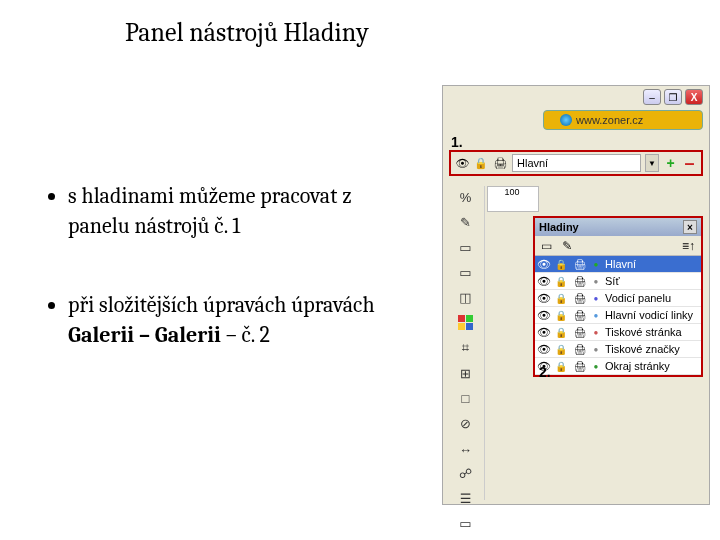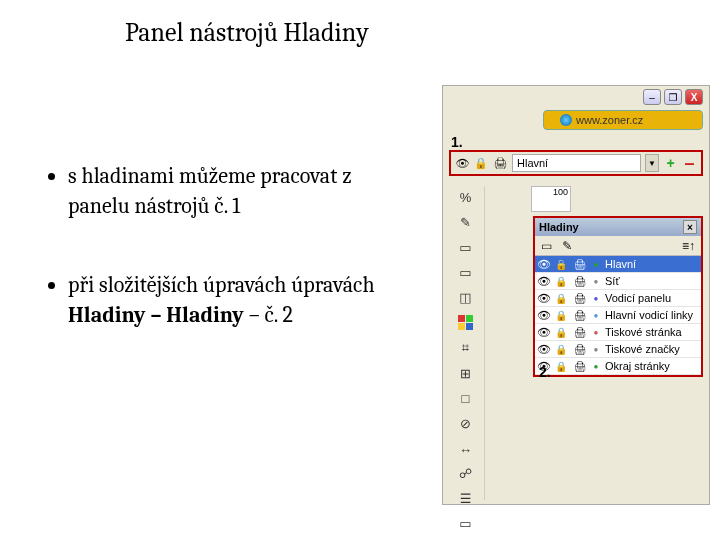--- a/index.html
+++ b/index.html
@@ -21,21 +21,21 @@
     color: #000;
   }
   .bullets {
     position: absolute;
     top: 140px;
     left: 28px;
     width: 390px;
     font-size: 22px;
     color: #000;
   }
-  .bullets li { margin-bottom: 50px; line-height: 1.35; }
+  .bullets li { margin-bottom: 50px; line-height: 1.35; margin-top: 20px; }
 
   
   .shot {
     position: absolute;
     top: 85px;
     right: 10px;
     width: 268px;
     height: 420px;
     background: #ece9d8;
     border: 1px solid #aaa;
@@ -102,22 +102,22 @@
     width:20px; height:16px;
     display:flex; align-items:center; justify-content:center;
     font-size:13px; color:#333;
   }
   .swatch { display:grid; grid-template-columns:repeat(2,7px); grid-template-rows:repeat(2,7px); gap:1px; }
   .swatch span:nth-child(1){background:#d33;} .swatch span:nth-child(2){background:#3c3;}
   .swatch span:nth-child(3){background:#fc3;} .swatch span:nth-child(4){background:#36c;}
 
   
   .ruler {
-    position:absolute; top:100px; left:44px; width:40px; height:26px;
-    background:#fff; border:1px solid #bbb; font-size:9px; text-align:right; padding-right:2px;margin-left:44px;
+    position:absolute; top:100px; left:44px; width:52px; height:26px;
+    background:#fff; border:1px solid #bbb; font-size:9px; text-align:center; padding-right:2px;
   }
 
   
   .hpanel {
     position:absolute;
     top:130px; left:90px; right:6px;
     border:2px solid #b00;
     background:#ece9d8;
   }
   .hpanel .hdr {
@@ -150,21 +150,21 @@
 </style>
 </head>
 <body>
 
 <div class="title">Panel nástrojů Hladiny</div>
 
 <ul class="bullets">
   <li>s hladinami můžeme pracovat z panelu nástrojů č. 1</li>
   <li>
     <span>při složitějších úpravách úpravách </span><br>
-    <b>Hladiny – Hladiny</b>
+    <b>Galerii – Galerii</b>
     <span> – č. 2</span>
   </li>
 </ul>
 
 <div class="shot">
 
   <div class="winbtns">
     <div class="winbtn min">–</div>
     <div class="winbtn max">❐</div>
     <div class="winbtn close">X</div>

